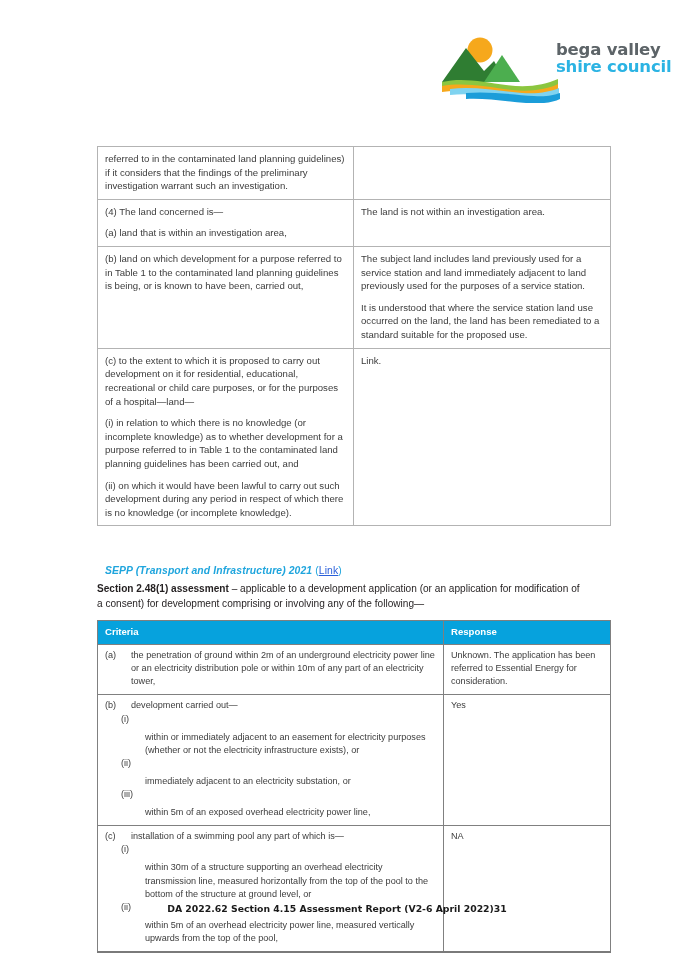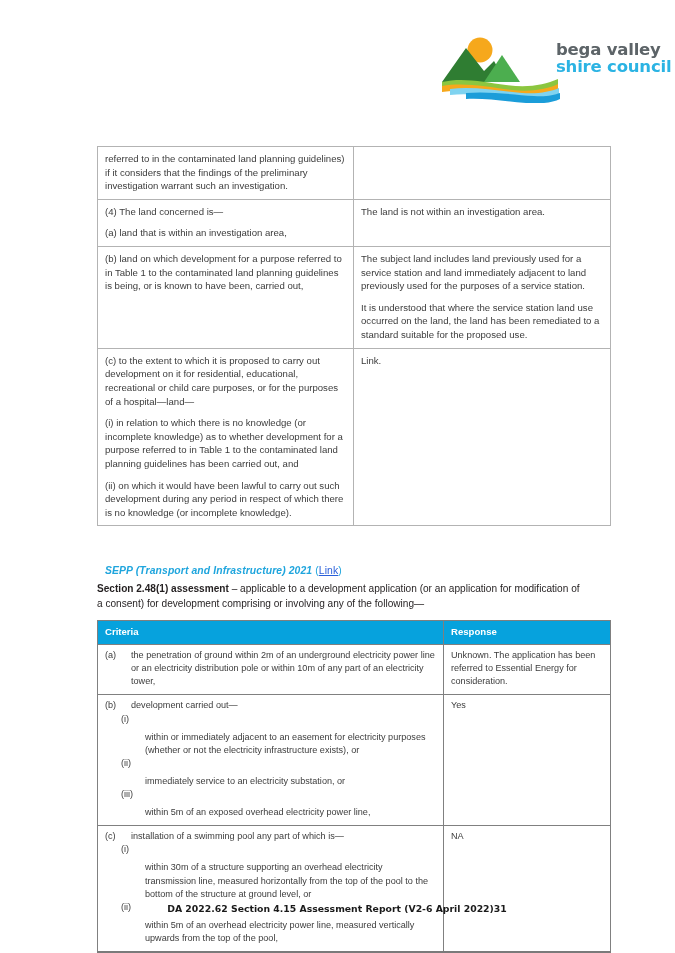--- a/index.html
+++ b/index.html
@@ -279,21 +279,21 @@
           <div class="crit-row">
             <span class="crit-marker">(b)</span>
             <span class="crit-body">development carried out—</span>
           </div>
           <div class="sub-row">
             <span class="sub-marker">(i)</span>
             <span class="sub-body">within or immediately adjacent to an easement for electricity purposes (whether or not the electricity infrastructure exists), or</span>
           </div>
           <div class="sub-row">
             <span class="sub-marker">(ii)</span>
-            <span class="sub-body">immediately service to an electricity substation, or</span>
+            <span class="sub-body">immediately adjacent to an electricity substation, or</span>
           </div>
           <div class="sub-row">
             <span class="sub-marker">(iii)</span>
             <span class="sub-body">within 5m of an exposed overhead electricity power line,</span>
           </div>
         </td>
         <td class="col-response">Yes</td>
       </tr>
 
       <tr>

